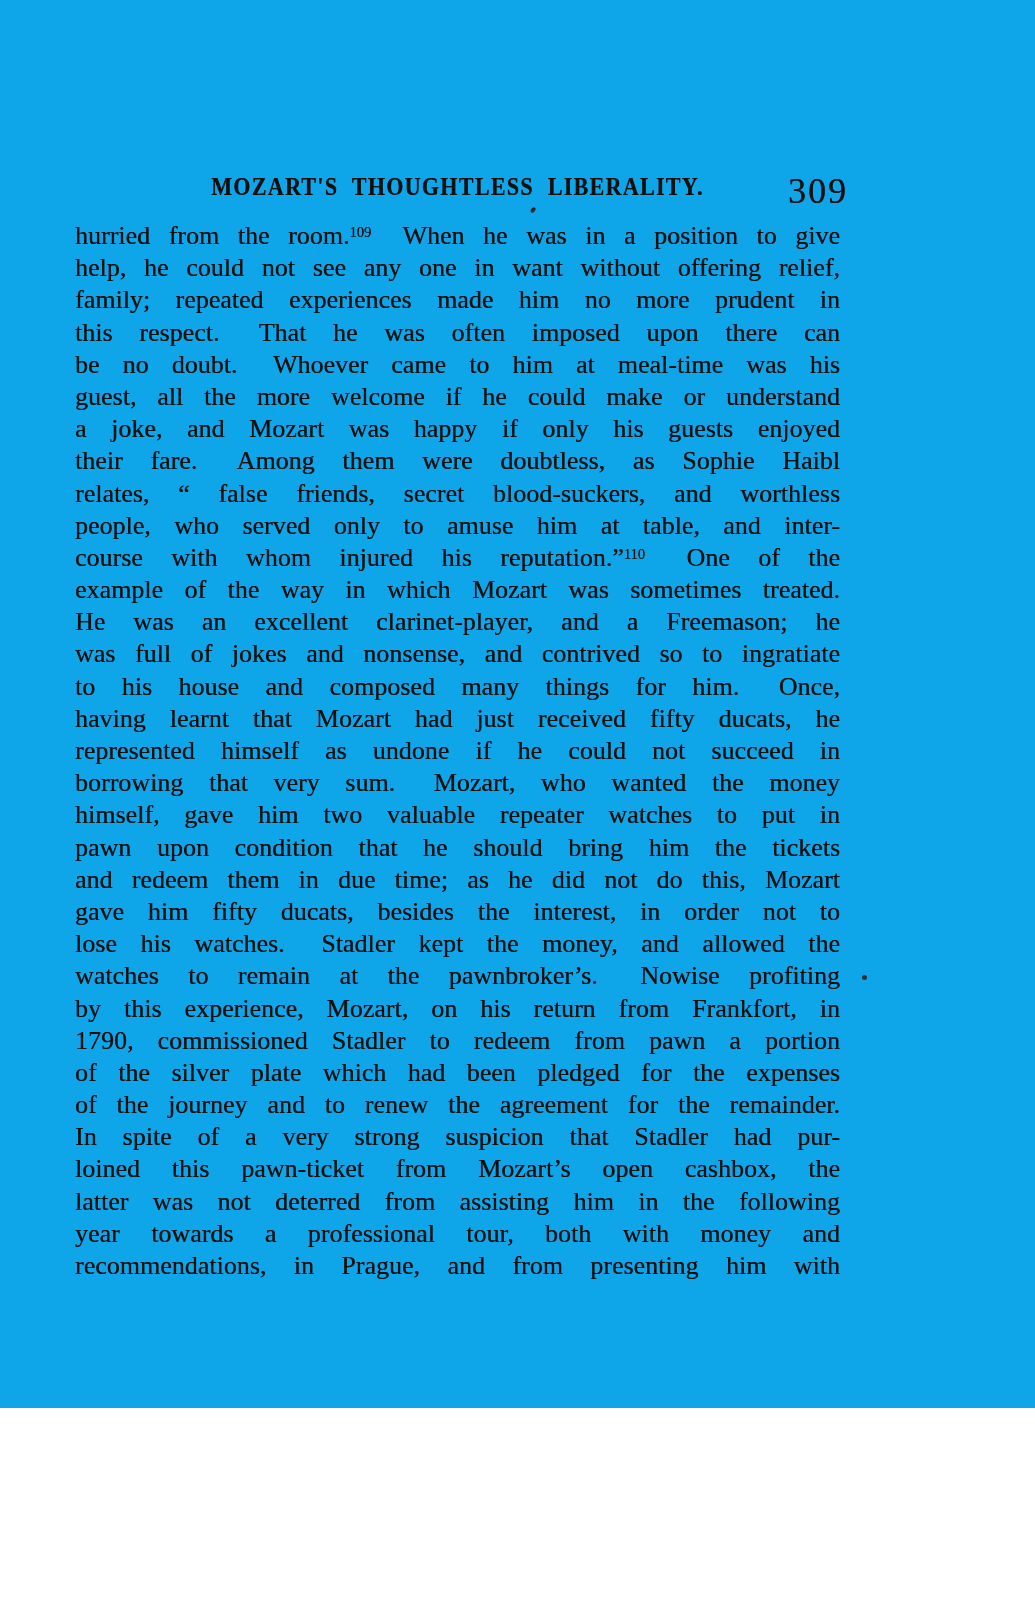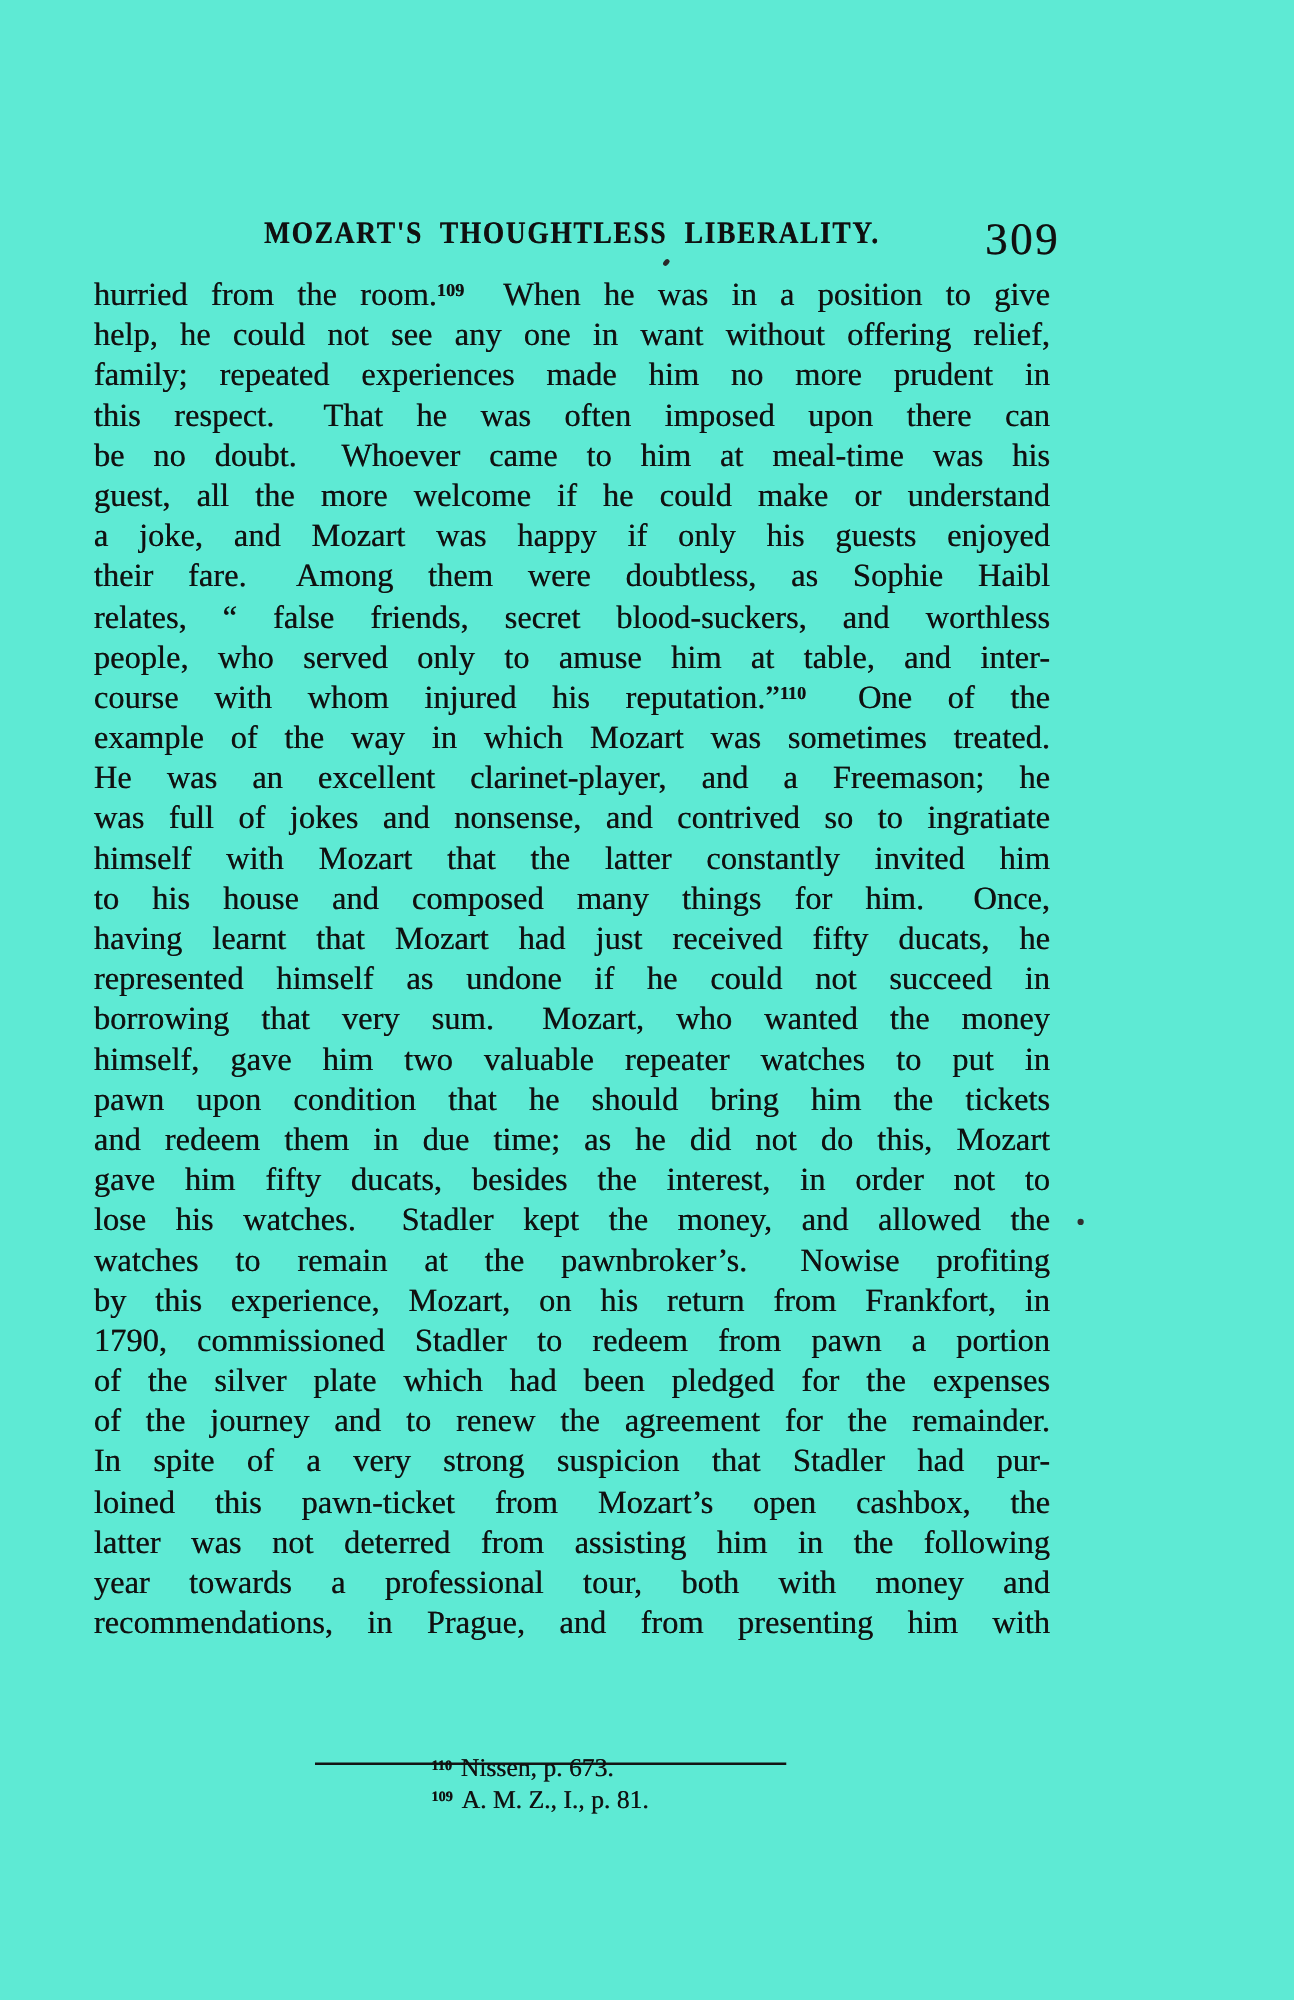--- a/index.html
+++ b/index.html
@@ -1,20 +1,20 @@
 <!DOCTYPE html>
 <html><head>
 <meta charset="utf-8">
 <style>
   html, body { margin: 0; padding: 0; background: #ffffff; }
   .page {
     position: relative;
     width: 1035px;
-    height: 1600px;
-    background: #5eead4;
+    height: 1408px;
+    background: #0ea5e9;
     font-family: "Liberation Serif", "DejaVu Serif", serif;
     color: #101010;
     overflow: hidden;
     text-shadow: 0.3px 0 0.2px rgba(16,16,16,0.75);
   }
   .running-header {
     position: absolute;
     top: 173px;
     left: 75px;
     width: 765px;
@@ -42,21 +42,21 @@
   }
   .bline {
     height: 32.2px;
     line-height: 32.2px;
     text-align: justify;
     text-align-last: justify;
     overflow: hidden;
   }
   .bline sup, .footnote sup {
     font-size: 0.56em;
-    font-weight: 700;
+    font-weight: 400;
     vertical-align: baseline;
     position: relative;
     top: -0.45em;
     letter-spacing: 0;
   }
   .fn-rule {
     position: absolute;
     left: 252px;
     top: 1410px;
     width: 377px;
@@ -109,21 +109,20 @@
       <div class="bline">be no doubt.  Whoever came to him at meal-time was his</div>
       <div class="bline">guest, all the more welcome if he could make or understand</div>
       <div class="bline">a joke, and Mozart was happy if only his guests enjoyed</div>
       <div class="bline">their fare.  Among them were doubtless, as Sophie Haibl</div>
       <div class="bline">relates, “ false friends, secret blood-suckers, and worthless</div>
       <div class="bline">people, who served only to amuse him at table, and inter-</div>
       <div class="bline">course with whom injured his reputation.”<sup>110</sup>  One of the</div>
       <div class="bline">example of the way in which Mozart was sometimes treated.</div>
       <div class="bline">He was an excellent clarinet-player, and a Freemason; he</div>
       <div class="bline">was full of jokes and nonsense, and contrived so to ingratiate</div>
-      <div class="bline">himself with Mozart that the latter constantly invited him</div>
       <div class="bline">to his house and composed many things for him.  Once,</div>
       <div class="bline">having learnt that Mozart had just received fifty ducats, he</div>
       <div class="bline">represented himself as undone if he could not succeed in</div>
       <div class="bline">borrowing that very sum.  Mozart, who wanted the money</div>
       <div class="bline">himself, gave him two valuable repeater watches to put in</div>
       <div class="bline">pawn upon condition that he should bring him the tickets</div>
       <div class="bline">and redeem them in due time; as he did not do this, Mozart</div>
       <div class="bline">gave him fifty ducats, besides the interest, in order not to</div>
       <div class="bline">lose his watches.  Stadler kept the money, and allowed the</div>
       <div class="bline">watches to remain at the pawnbroker’s.  Nowise profiting</div>

